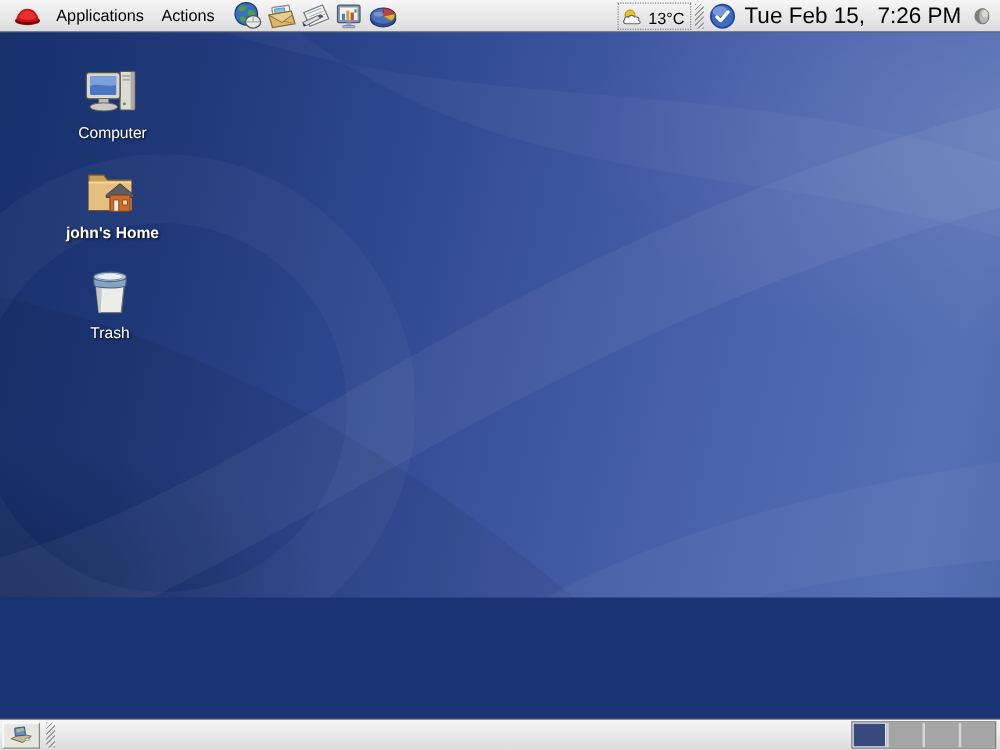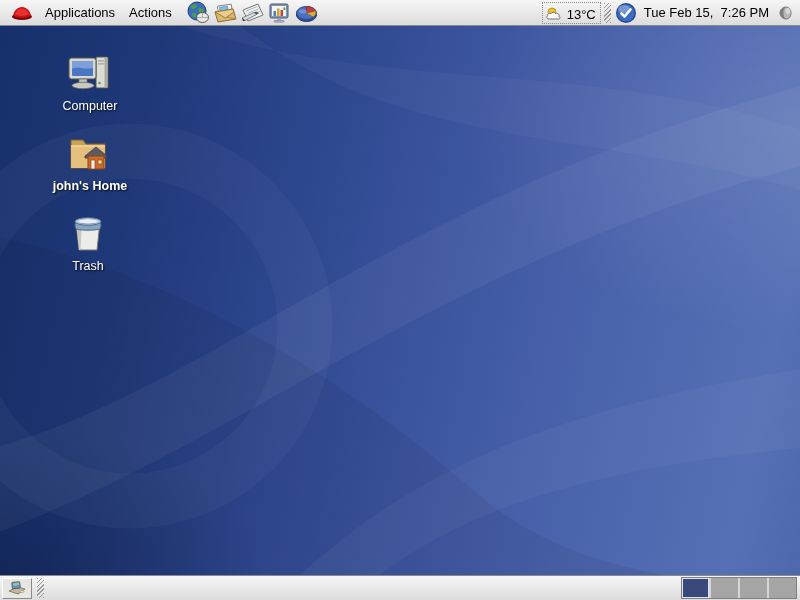--- a/index.html
+++ b/index.html
@@ -30,25 +30,25 @@
   .applet-weather {
     display:flex; align-items:flex-end; gap:2px;
     border:1px dotted #8a8a8a; padding:1px 4px 1px 2px;
     font-size:13px; color:#000; height:22px; white-space:pre;
   }
   .drag-handle {
     width:7px; height:20px; margin:0 3px;
     background:repeating-linear-gradient(135deg,#9a9a9a 0 1px,transparent 1px 3px);
     cursor:grab;
   }
-  .clock { font-size:13px; color:#000; white-space:pre; padding:0 5px;text-align:right; }
+  .clock { font-size:18px; color:#000; white-space:pre; padding:0 5px;text-align:right; }
 
   
   .desktop {
-    position:absolute; top:26px; left:0; width:800px; height:549px;
+    position:absolute; top:26px; left:0; width:800px; height:452px;
     background:
       radial-gradient(ellipse 60% 55% at 100% 18%, rgba(255,255,255,0.10), transparent 70%),
       radial-gradient(ellipse 55% 45% at 0% 100%, rgba(2,12,45,0.30), transparent 60%),
       linear-gradient(102deg,#16306c 0%, #1f3878 18%, #2e4890 38%, #3f58a2 58%, #4c66ae 76%, #5570b4 92%, #4e68ac 100%);
     overflow:hidden;
   }
   .swirl { position:absolute; top:0; left:0; }
 
   .desktop-icon {
     position:absolute; width:110px; display:flex; flex-direction:column;

